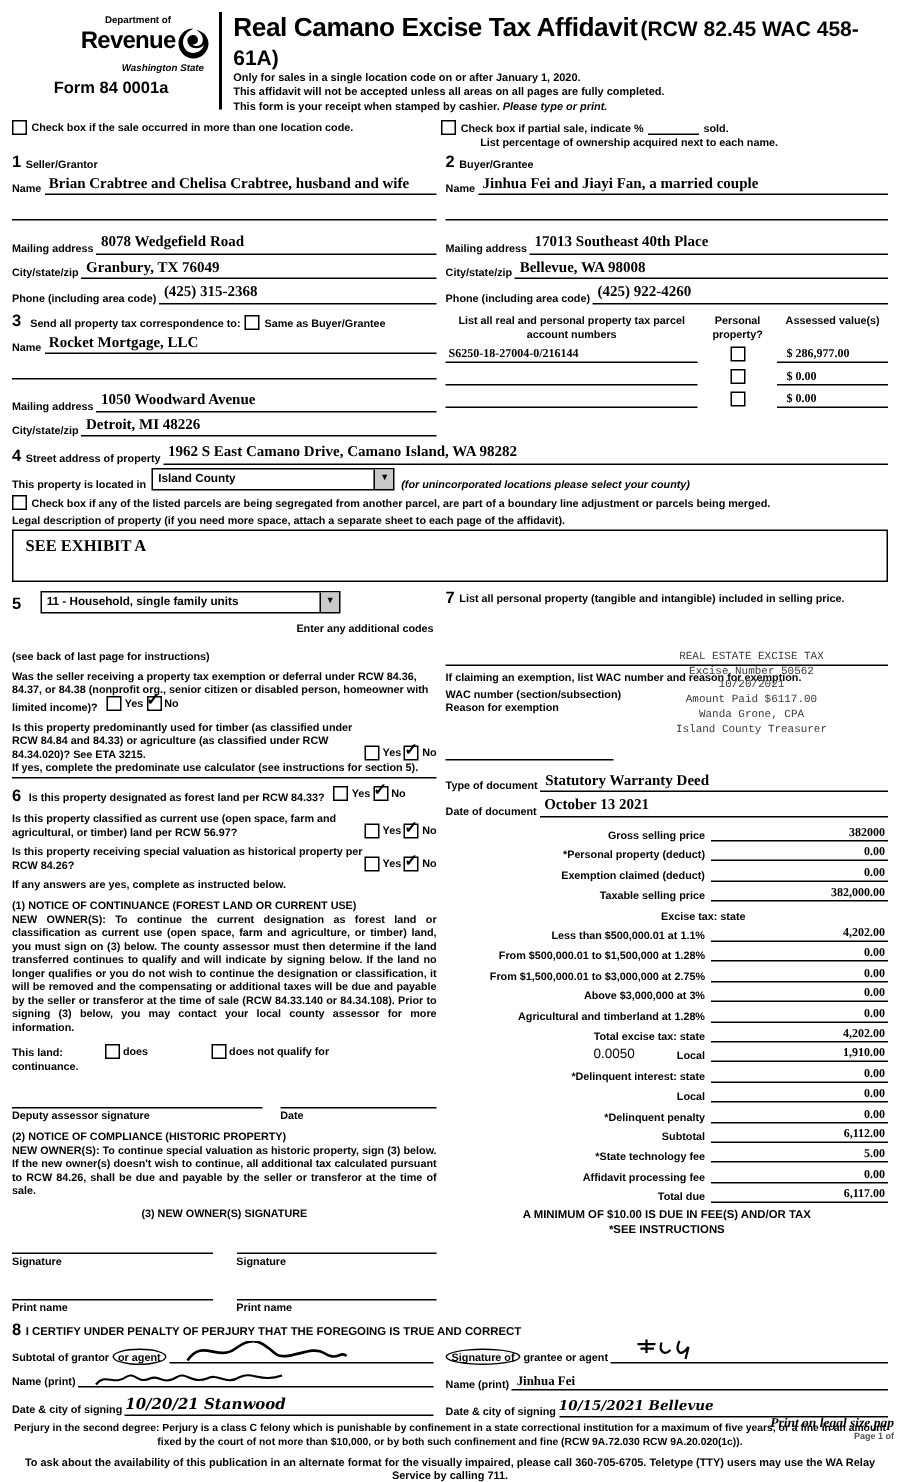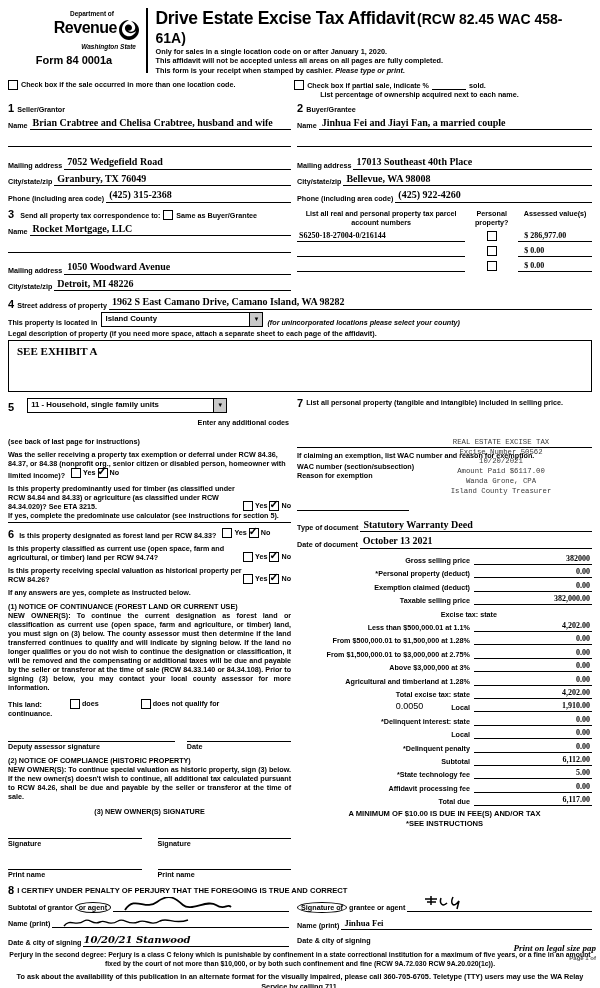--- a/index.html
+++ b/index.html
@@ -44,21 +44,21 @@
   .ph1{width:57%;}.ph2{width:18%;}.ph3{width:25%;}
   .prow{display:flex;align-items:flex-end;margin-top:4px;}
   .pnum{width:57%;border-bottom:1px solid #000;font-size:8px;padding-left:2px;box-sizing:border-box;}
   .pchk{width:18%;text-align:center;}
   .pval{width:25%;border-bottom:1px solid #000;font-size:8px;text-align:left;padding-left:6px;box-sizing:border-box;}
   
   .dd{display:inline-flex;border:1.2px solid #000;height:13px;align-items:stretch;background:#fff;}
   .dd .ddtxt{padding:1px 4px 0 3px;font-size:7.8px;}
   .dd .ddarr{width:12px;border-left:1px solid #000;background:#c9c9c9;text-align:center;font-size:6px;line-height:13px;flex:none;}
   
-  .exbox{border:1.6px solid #000;height:52px;margin-top:2px;padding:4px 8px;box-sizing:border-box;}
+  .exbox{border:1.6px solid #000;height:35px;margin-top:2px;padding:4px 8px;box-sizing:border-box;}
   .exbox .extxt{font-family:"Liberation Serif",serif;font-weight:bold;font-size:11px;}
   
   .q{margin-top:4px;position:relative;}
   .yn{white-space:nowrap;display:inline-flex;gap:2px;align-items:center;margin-left:4px;}
   .ynabs{position:absolute;right:0;bottom:0;background:#fff;display:inline-flex;gap:2px;align-items:center;}
   .ntitle{margin-top:5px;}
   .nbody{font-weight:bold;text-align:justify;}
   
   .taxrow{display:flex;align-items:flex-end;height:13.4px;}
   .tlabel{margin-left:auto;white-space:nowrap;}
@@ -100,21 +100,21 @@
         <span class="rev">Revenue</span><span class="swoosh"><svg width="22" height="22" viewBox="0 0 22 22">
               <path d="M11 1 C5 1 1 5.5 1 11 C1 16.5 5.5 21 11 21 C16.5 21 21 16.5 21 11 C21 7 18 3 13 2 C16 4 18 7 17 10 C16 13 12 13.5 10 11.5 C12 12 14 11 14 8.7 C14 6.5 12 5 9.7 5.5 C7 6.2 6 9.5 8 12 C10 14.7 15 15 18 12 C16.5 17 10 19 6.2 15.5 C2.5 12 3.5 5 9 2.2 Z" fill="#000"></path>
             </svg></span>
       </div>
       <div class="state">Washington State</div>
       <div class="formno">Form 84 0001a</div>
     </div>
     <div class="vrule"></div>
     <div class="titleblk">
       <div>
-        <span class="title">Drive Estate Excise Tax Affidavit</span>
+        <span class="title">Real Camano Excise Tax Affidavit</span>
         <span class="titlecode">(RCW 82.45 WAC 458-61A)</span>
       </div>
       <div class="note">Only for sales in a single location code on or after January 1, 2020.</div>
       <div class="note" style="font-weight:bold">This affidavit will not be accepted unless all areas on all pages are fully completed.</div>
       <div class="note">
         <span>This form is your receipt when stamped by cashier.</span>
         <span style="font-style:italic">Please type or print.</span>
       </div>
     </div>
   </div>
@@ -141,21 +141,21 @@
           <span class="secnum">1</span>
           <span>Seller/Grantor</span>
         </div>
       <div class="fieldrow">
           <span class="lbl">Name</span>
           <span class="fl serif"><span class="val">Brian Crabtree and Chelisa Crabtree, husband and wife</span></span>
         </div>
       <div class="blankline"></div>
       <div class="fieldrow" style="margin-top:9px;">
           <span class="lbl">Mailing address</span>
-          <span class="fl serif"><span class="val">7052 Wedgefield Road</span></span>
+          <span class="fl serif"><span class="val">8078 Wedgefield Road</span></span>
         </div>
       <div class="fieldrow">
           <span class="lbl">City/state/zip</span>
           <span class="fl serif"><span class="val">Granbury, TX 76049</span></span>
         </div>
       <div class="fieldrow">
           <span class="lbl">Phone (including area code)</span>
           <span class="fl serif"><span class="val">(425) 315-2368</span></span>
         </div>
     </div>
@@ -239,20 +239,24 @@
         <span class="fl serif"><span class="val">1962 S East Camano Drive, Camano Island, WA 98282</span></span>
       </div>
     <div class="row" style="margin-top:2px;gap:4px;">
       <span>This property is located in</span>
       <span class="dd" style="width:160px;">
         <span class="ddtxt" style="flex:1;">Island County</span>
         <span class="ddarr">▼</span>
       </span>
       <span style="font-style:italic;">(for unincorporated locations please select your county)</span>
     </div>
+    <div class="row" style="margin-top:3px;gap:3px;">
+        <span class="cb"></span>
+        <span>Check box if any of the listed parcels are being segregated from another parcel, are part of a boundary line adjustment or parcels being merged.</span>
+      </div>
     <div style="margin-top:2px;">Legal description of property (if you need more space, attach a separate sheet to each page of the affidavit).</div>
     <div class="exbox">
       <span class="extxt">SEE EXHIBIT A</span>
     </div>
   </div>
 
   <div class="cols" style="margin-top:6px;">
 
     <div class="col-l">
       <div class="row" style="gap:10px;">
@@ -292,21 +296,21 @@
         <span class="secnum">6</span>
         <span>Is this property designated as forest land per RCW 84.33?</span>
         <span class="yn">
             <span class="cb"></span>
             <span>Yes</span>
             <span class="cb checked"></span>
             <span>No</span>
           </span>
       </div>
       <div class="q" style="padding-right:46px;">
-        <span>Is this property classified as current use (open space, farm and agricultural, or timber) land per RCW 94.74?</span>
+        <span>Is this property classified as current use (open space, farm and agricultural, or timber) land per RCW 56.97?</span>
         <span class="ynabs">
             <span class="cb"></span>
             <span>Yes</span>
             <span class="cb checked"></span>
             <span>No</span>
           </span>
       </div>
       <div class="q" style="padding-right:46px;">
         <span>Is this property receiving special valuation as historical property per RCW 84.26?</span>
         <span class="ynabs">
@@ -534,20 +538,21 @@
               <path d="M8 4 L20 4 M14 1 L14 10 M10 7 L19 7 M24 3 C 22 9, 26 12, 30 8 M36 2 C 33 8, 36 14, 42 6 L40 14" fill="none" stroke="#000" stroke-width="1.5"></path>
             </svg>
         </span>
       </div>
       <div class="fieldrow" style="margin-top:6px;">
         <span class="lbl">Name (print)</span>
         <span class="fl serif"><span class="val" style="font-size:8.6px;">Jinhua Fei</span></span>
       </div>
       <div class="fieldrow" style="margin-top:6px;">
         <span class="lbl">Date &amp; city of signing</span>
+        <span class="fl"><span class="hand" style="font-size:9px;">10/15/2021    Bellevue</span></span>
       </div>
     </div>
   </div>
 
   <div class="legal">
     <span>Perjury in the second degree:</span>
     <span style="font-weight:bold;">Perjury is a class C felony which is punishable by confinement in a state correctional institution for a maximum of five years, or a fine in an amount fixed by the court of not more than $10,000, or by both such confinement and fine (RCW 9A.72.030 RCW 9A.20.020(1c)).</span>
   </div>
   <div class="legal" style="font-size:7.3px;">To ask about the availability of this publication in an alternate format for the visually impaired, please call 360-705-6705. Teletype (TTY) users may use the WA Relay Service by calling 711.</div>
 

